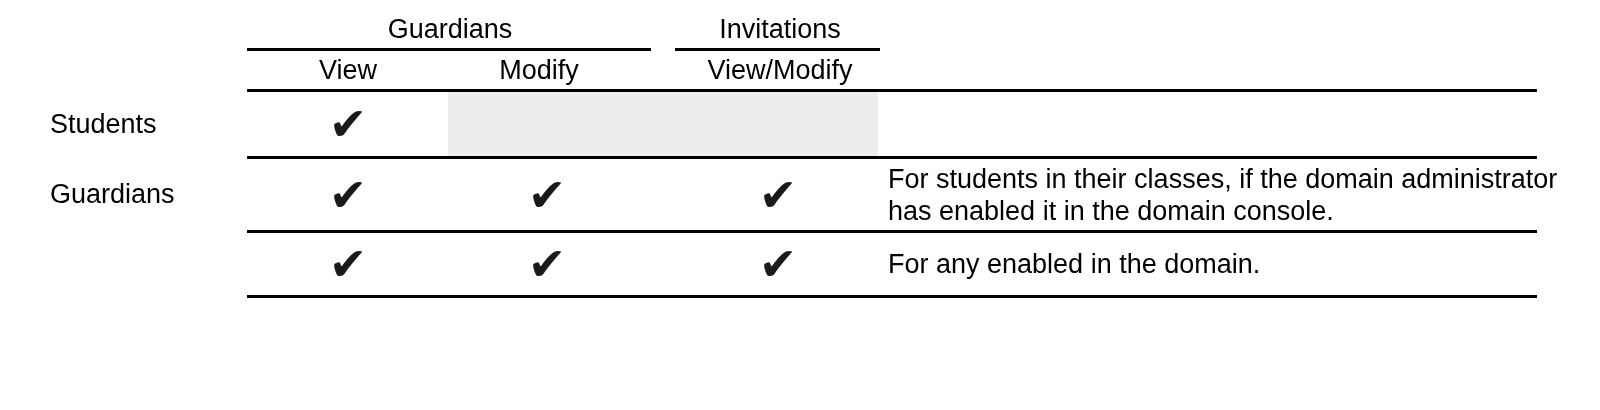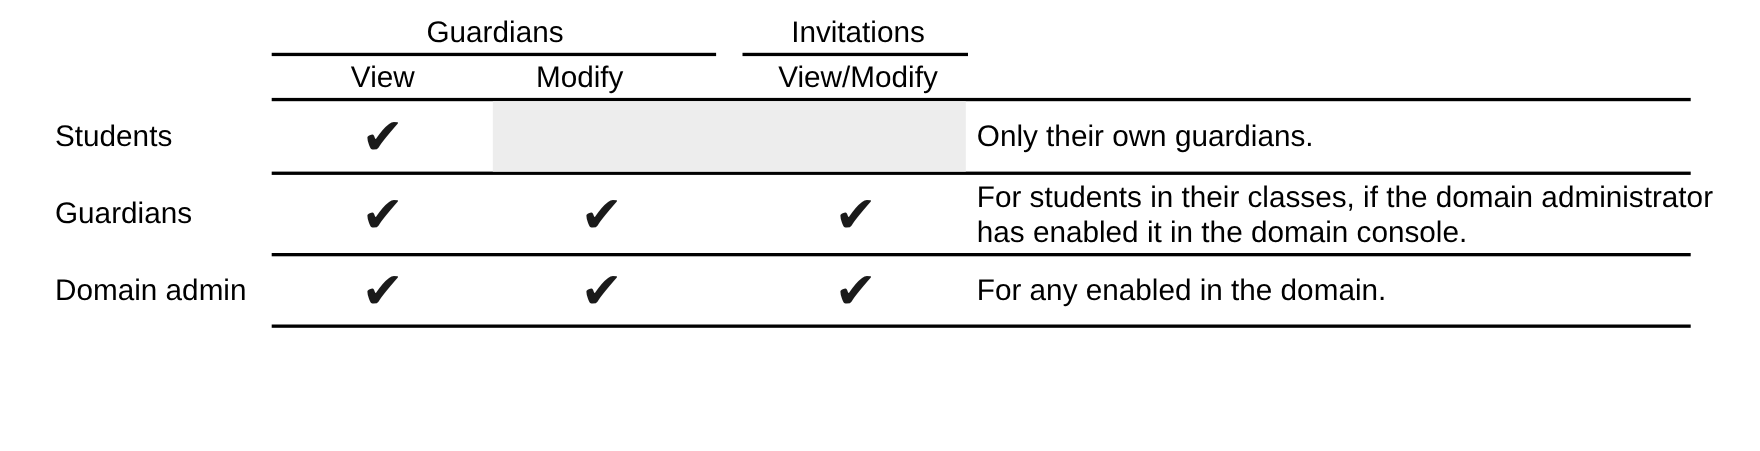--- a/index.html
+++ b/index.html
@@ -98,55 +98,53 @@
 
 <div class="screen">
 
   <div class="group-label" style="left:450px">Guardians</div>
   <div class="group-label" style="left:780px">Invitations</div>
 
   <div class="rule" style="left:247px; top:48px; width:404px"></div>
   <div class="rule" style="left:675px; top:48px; width:205px"></div>
 
   <div class="col-label" style="left:348px">View</div>
-  <div class="col-label" style="left:527px">Modify</div>
+  <div class="col-label" style="left:539px">Modify</div>
   <div class="col-label" style="left:780px">View/Modify</div>
 
   <div class="rule" style="left:247px; top:89px;  width:1290px"></div>
   <div class="rule" style="left:247px; top:156px; width:1290px"></div>
   <div class="rule" style="left:247px; top:230px; width:1290px"></div>
   <div class="rule" style="left:247px; top:295px; width:1290px"></div>
 
   <div class="disabled-region"></div>
 
   <div class="row-label r0">Students</div>
   <div class="cell r0 c-view">
     <span class="check-slot">✔</span>
   </div>
   <div class="cell r0 c-mod">
     <span class="check-slot"></span>
   </div>
   <div class="cell r0 c-inv">
     <span class="check-slot"></span>
   </div>
-  <div class="note-cell r0">Only their own guardians.</div>
 
   <div class="row-label r1">Guardians</div>
   <div class="cell r1 c-view">
     <span class="check-slot">✔</span>
   </div>
   <div class="cell r1 c-mod">
     <span class="check-slot">✔</span>
   </div>
   <div class="cell r1 c-inv">
     <span class="check-slot">✔</span>
   </div>
   <div class="note-cell r1">For students in their classes, if the domain administrator has enabled it in the domain console.</div>
 
-  <div class="row-label r2">Domain admin</div>
   <div class="cell r2 c-view">
     <span class="check-slot">✔</span>
   </div>
   <div class="cell r2 c-mod">
     <span class="check-slot">✔</span>
   </div>
   <div class="cell r2 c-inv">
     <span class="check-slot">✔</span>
   </div>
   <div class="note-cell r2">For any enabled in the domain.</div>

